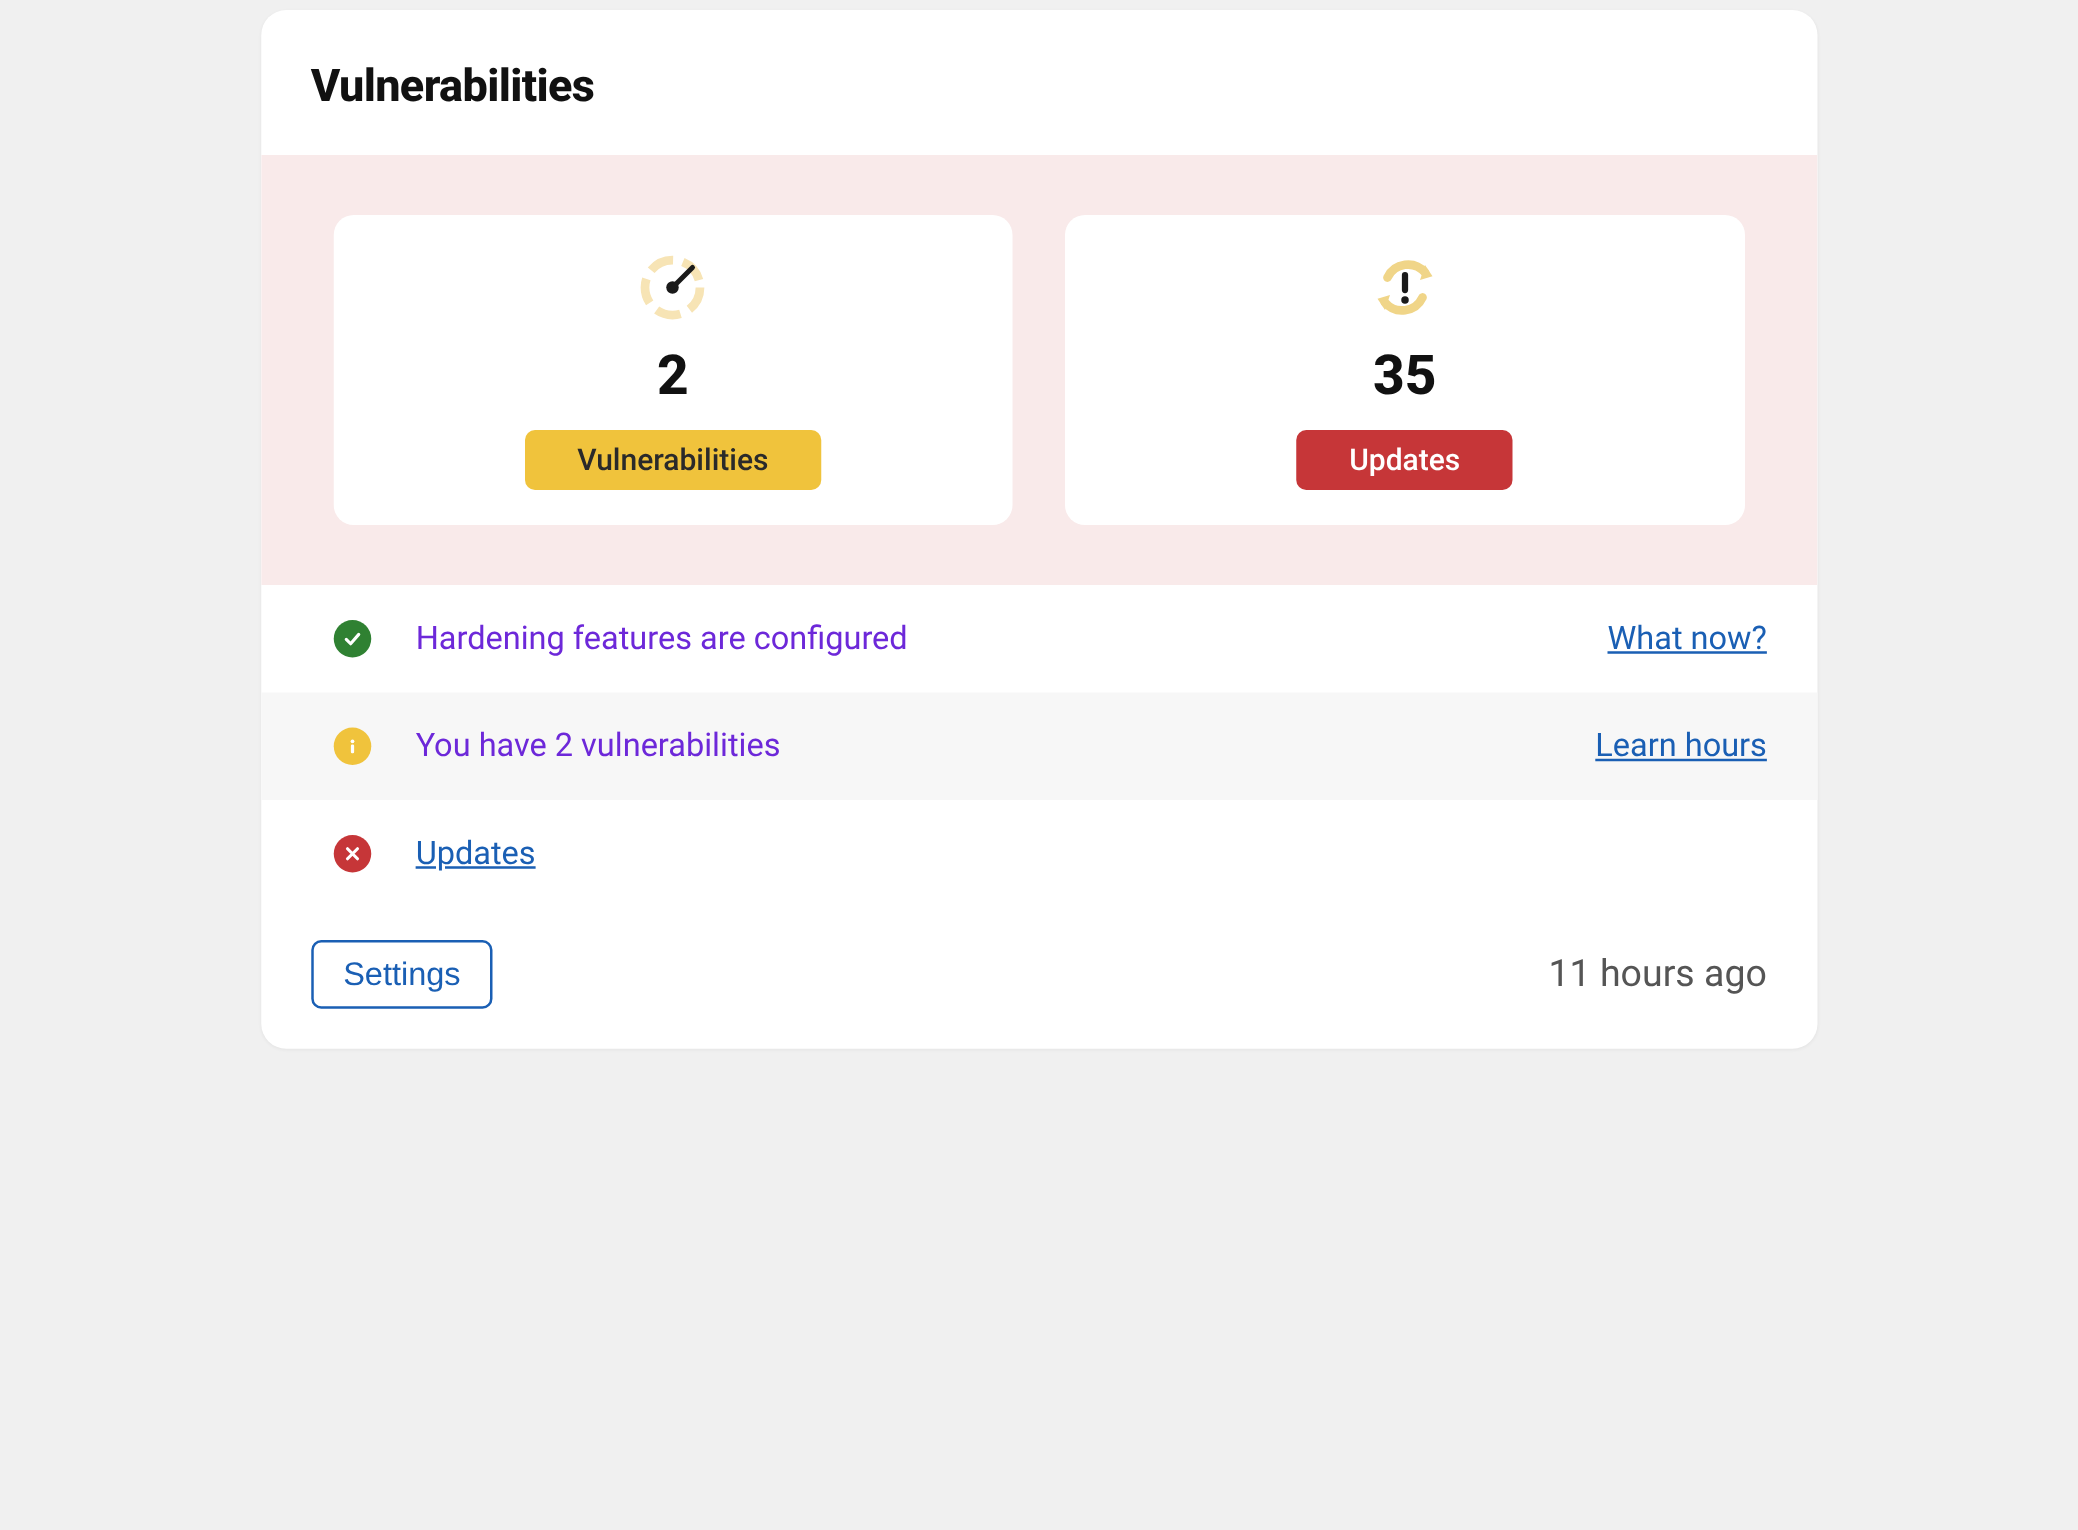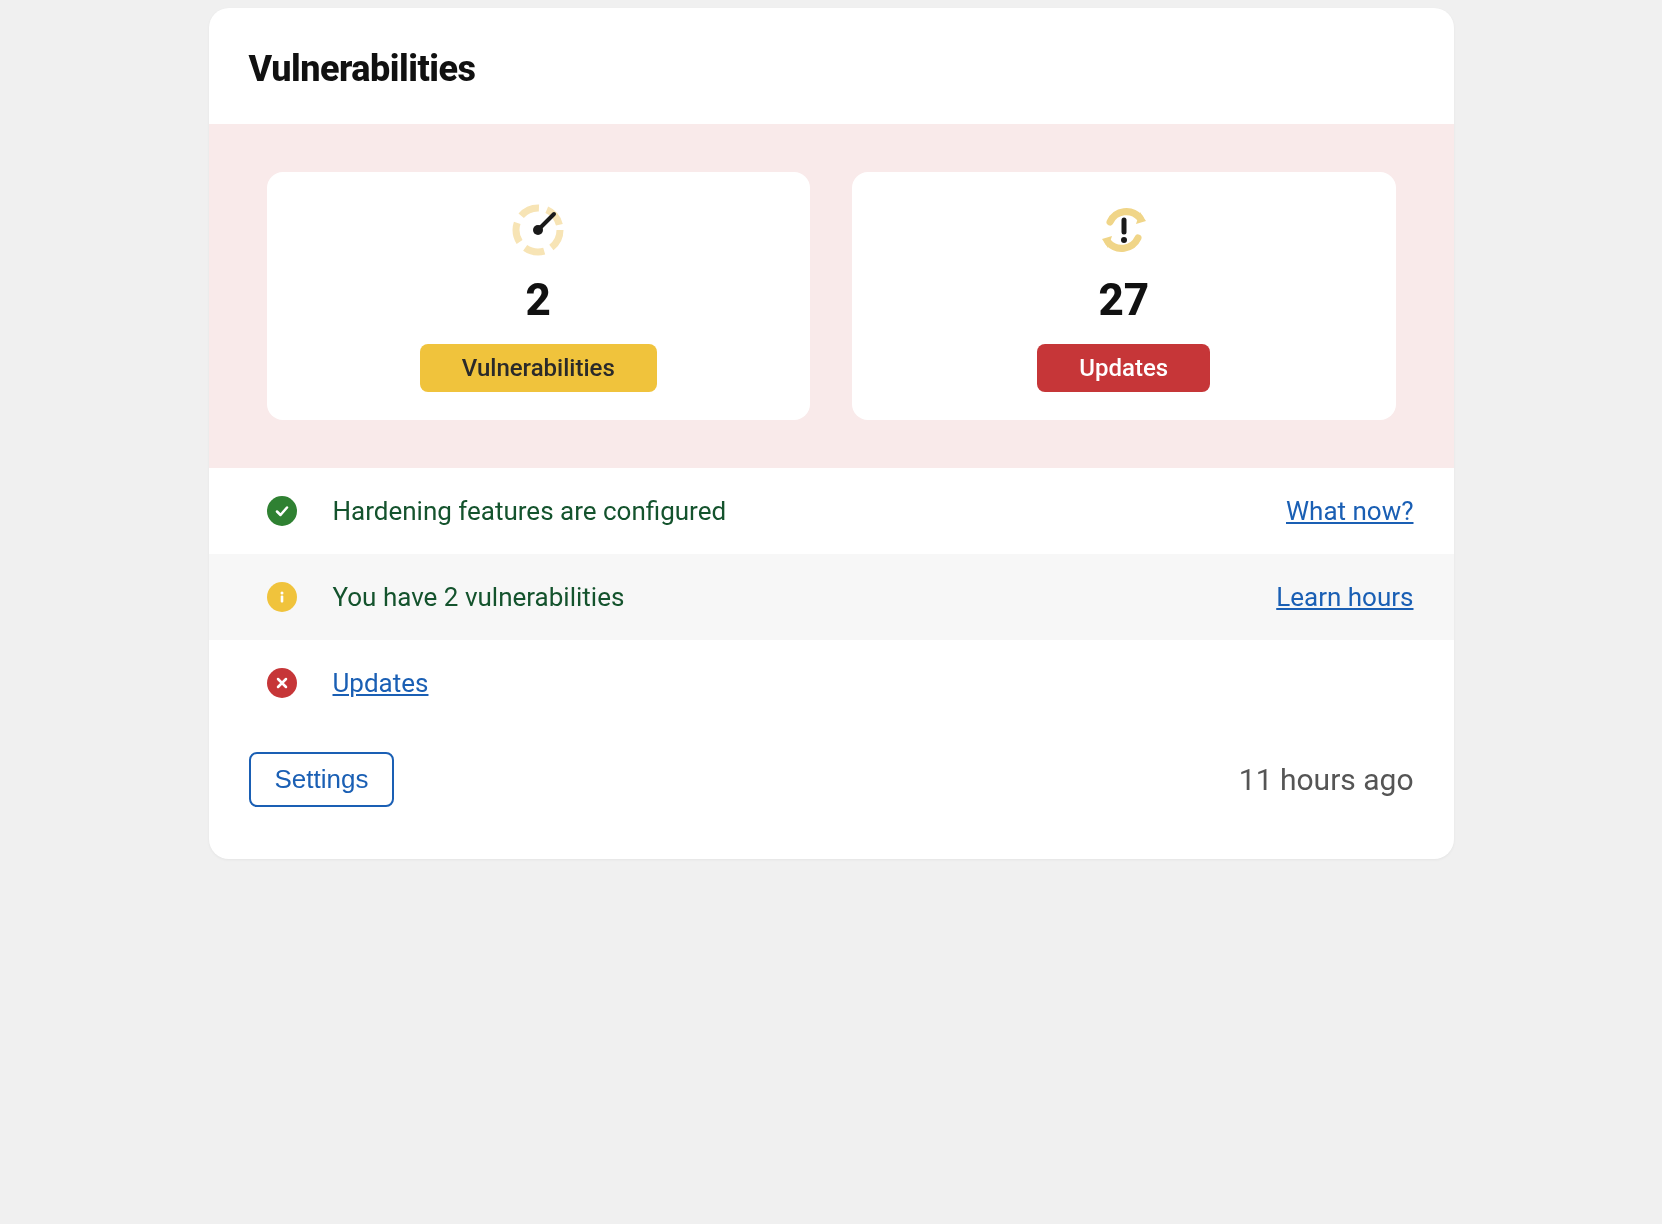--- a/index.html
+++ b/index.html
@@ -82,33 +82,33 @@
   align-items: center;
   justify-content: center;
   margin-right: 36px;
 }
 .icon.success { background: #2f8132; }
 .icon.info { background: #f0c33c; }
 .icon.error { background: #c63638; }
 .row-text {
   flex: 1;
   font-size: 26px;
-  color: #14532d;
+  color: #6d28d9;
 }
 .row-link {
   color: #1a5fb4;
   text-decoration: underline;
   font-size: 26px;
   cursor: pointer;
 }
 .footer {
   display: flex;
   align-items: center;
   justify-content: space-between;
-  padding: 26px 40px 52px;
+  padding: 26px 40px 32px;
 }
 .settings-btn {
   border: 2px solid #1a5fb4;
   color: #1a5fb4;
   background: #fff;
   padding: 10px 24px;
   font-size: 26px;
   border-radius: 8px;
   cursor: pointer;
   font-weight: 400;
@@ -145,21 +145,21 @@
       <div class="stat-icon-wrap">
         <svg width="56" height="56" viewBox="0 0 56 56">
           <path d="M 14 20 A 18 18 0 0 1 44 16" fill="none" stroke="#f0d588" stroke-width="7" stroke-linecap="round"></path>
           <polygon points="44,10 50,19 40,22" fill="#f0d588"></polygon>
           <path d="M 42 36 A 18 18 0 0 1 12 40" fill="none" stroke="#f0d588" stroke-width="7" stroke-linecap="round"></path>
           <polygon points="12,46 6,37 16,34" fill="#f0d588"></polygon>
           <line x1="28" y1="18" x2="28" y2="30" stroke="#1a1a1a" stroke-width="5" stroke-linecap="round"></line>
           <circle cx="28" cy="38" r="3" fill="#1a1a1a"></circle>
         </svg>
       </div>
-      <div class="stat-value">27</div>
+      <div class="stat-value">35</div>
       <span class="stat-label danger">Updates</span>
     </div>
 
   </div>
 
   <div class="rows">
 
     <div class="row">
       <div class="icon success">
         <svg width="16" height="16" viewBox="0 0 16 16">

